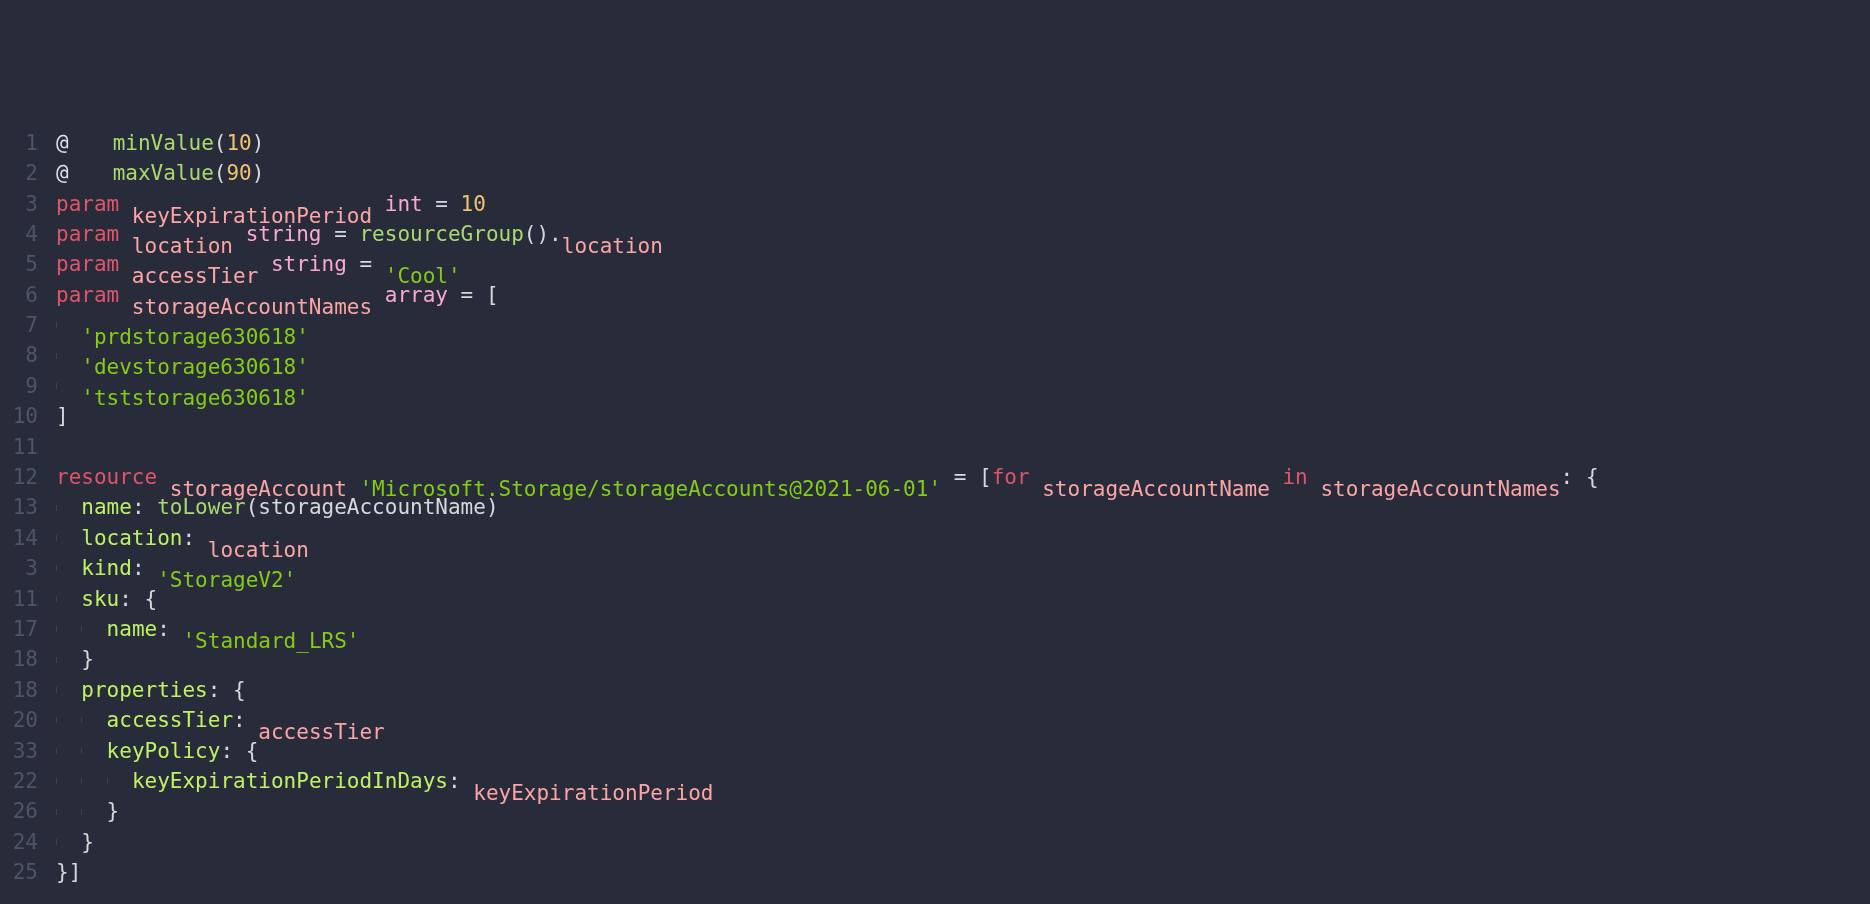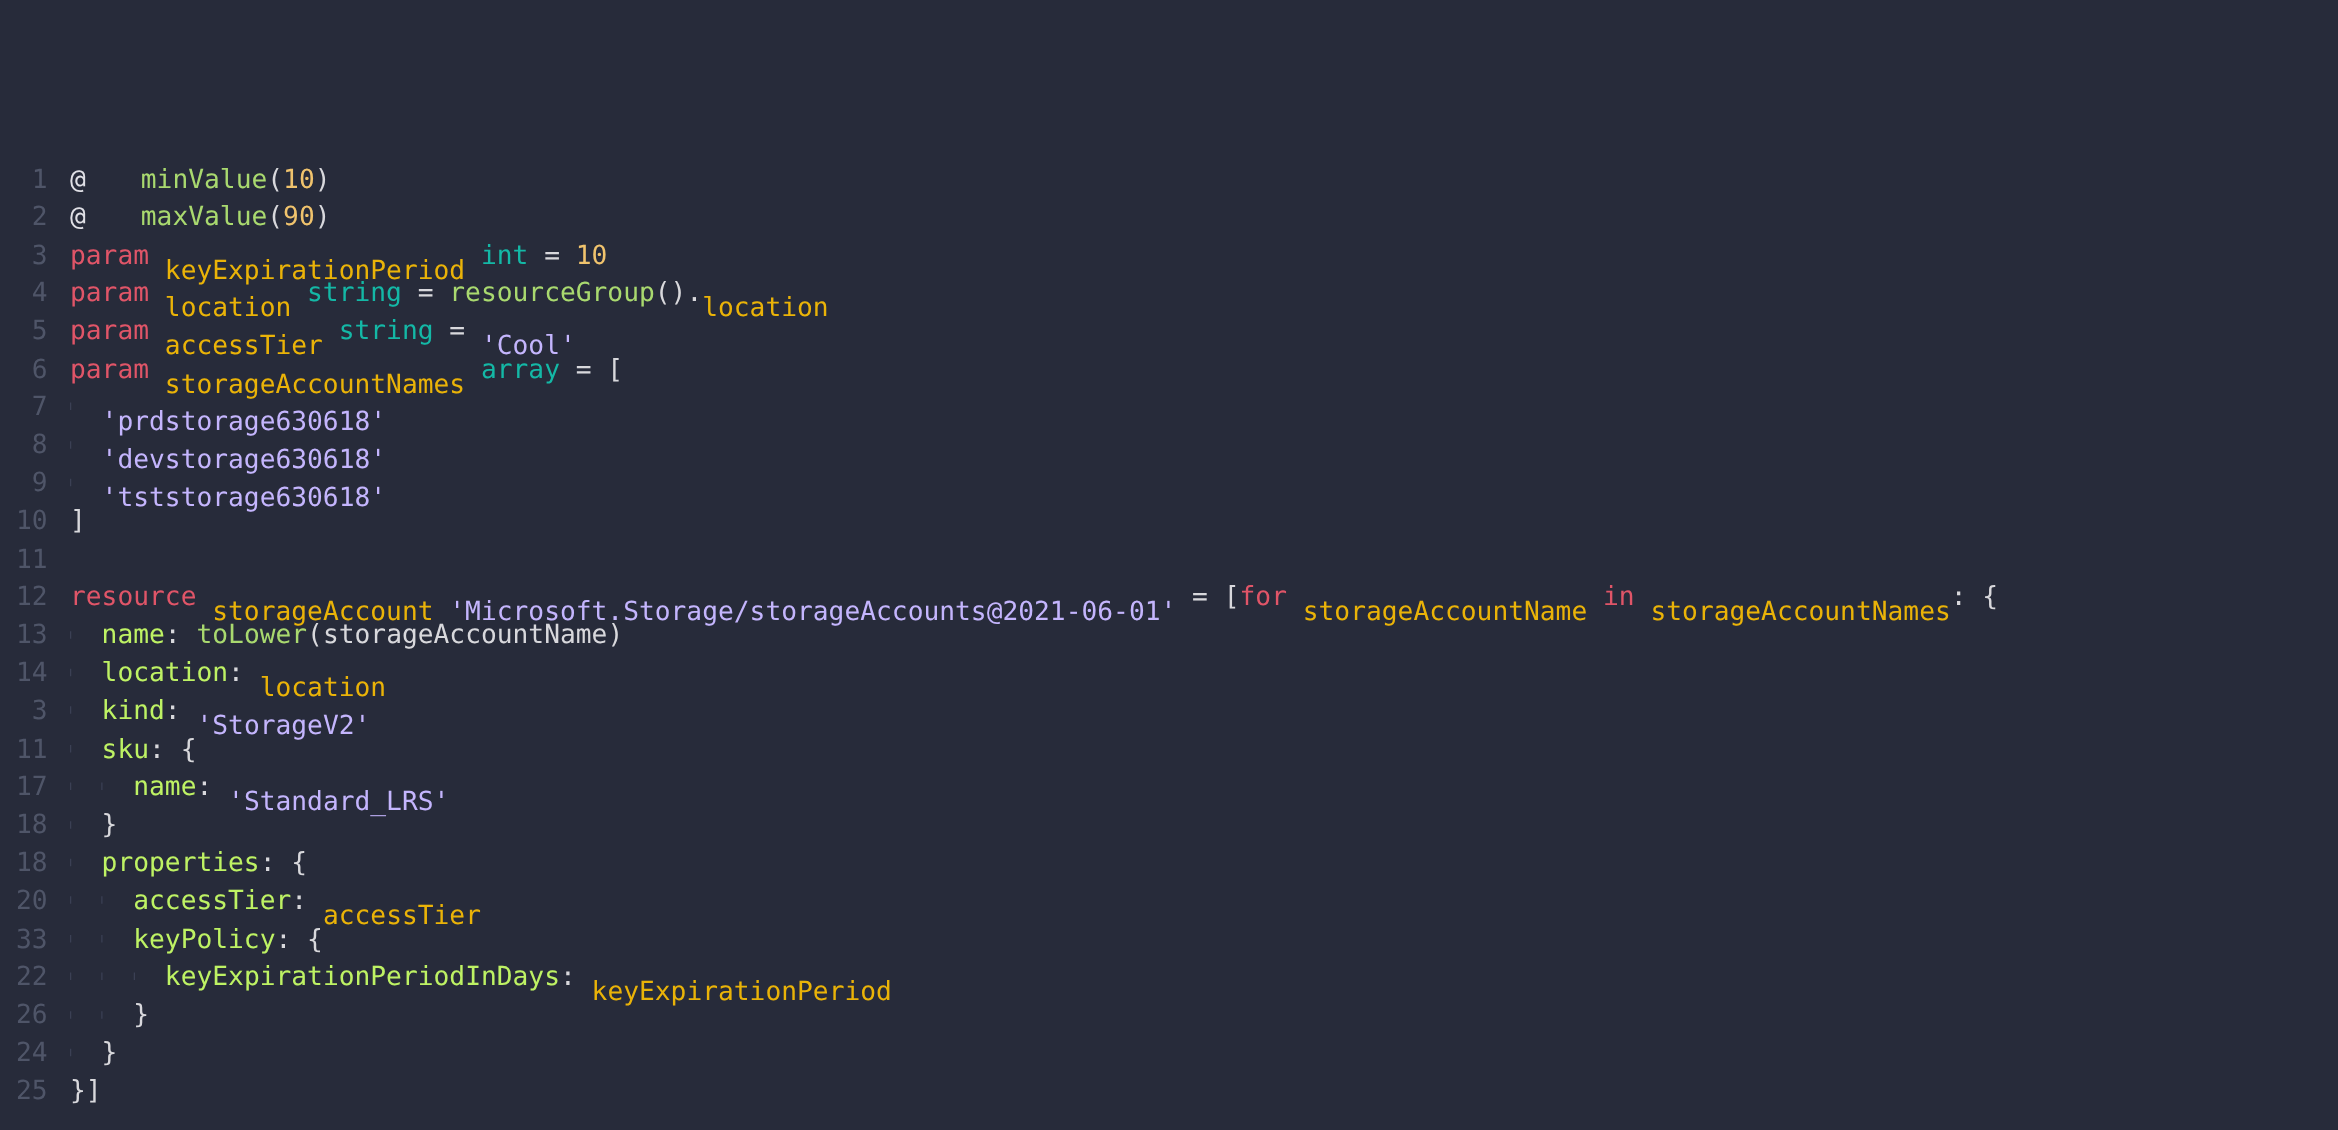--- a/index.html
+++ b/index.html
@@ -34,25 +34,25 @@
     display: flex;
     align-items: center;
   }
   .tok { white-space: pre; }
   
   .c-at     { color: #e0e0e6; }          
   .c-deco   { color: #a9d96f; padding-left: 44px; }          
   .c-paren  { color: #d8d8dc; }
   .c-num    { color: #f0c36d; }          
   .c-kw     { color: #e05568; }          
-  .c-ident  { color: #eab308; margin-top: 24px; }          
-  .c-type   { color: #14b8a6; }          
+  .c-ident  { color: #fca5a5; margin-top: 24px; }          
+  .c-type   { color: #f9a8d4; }          
   .c-op     { color: #d8d8dc; }          
   .c-fn     { color: #a9d96f; }          
-  .c-str    { color: #c4b5fd; margin-top: 24px; }          
+  .c-str    { color: #84cc16; margin-top: 24px; }          
   .c-prop   { color: #bef264; }          
   .guide {
     color: #3b4054;
     display: inline-block;
     width: 0;
     position: relative;
   }
   .guide::before {
     content: '';
     position: absolute;

